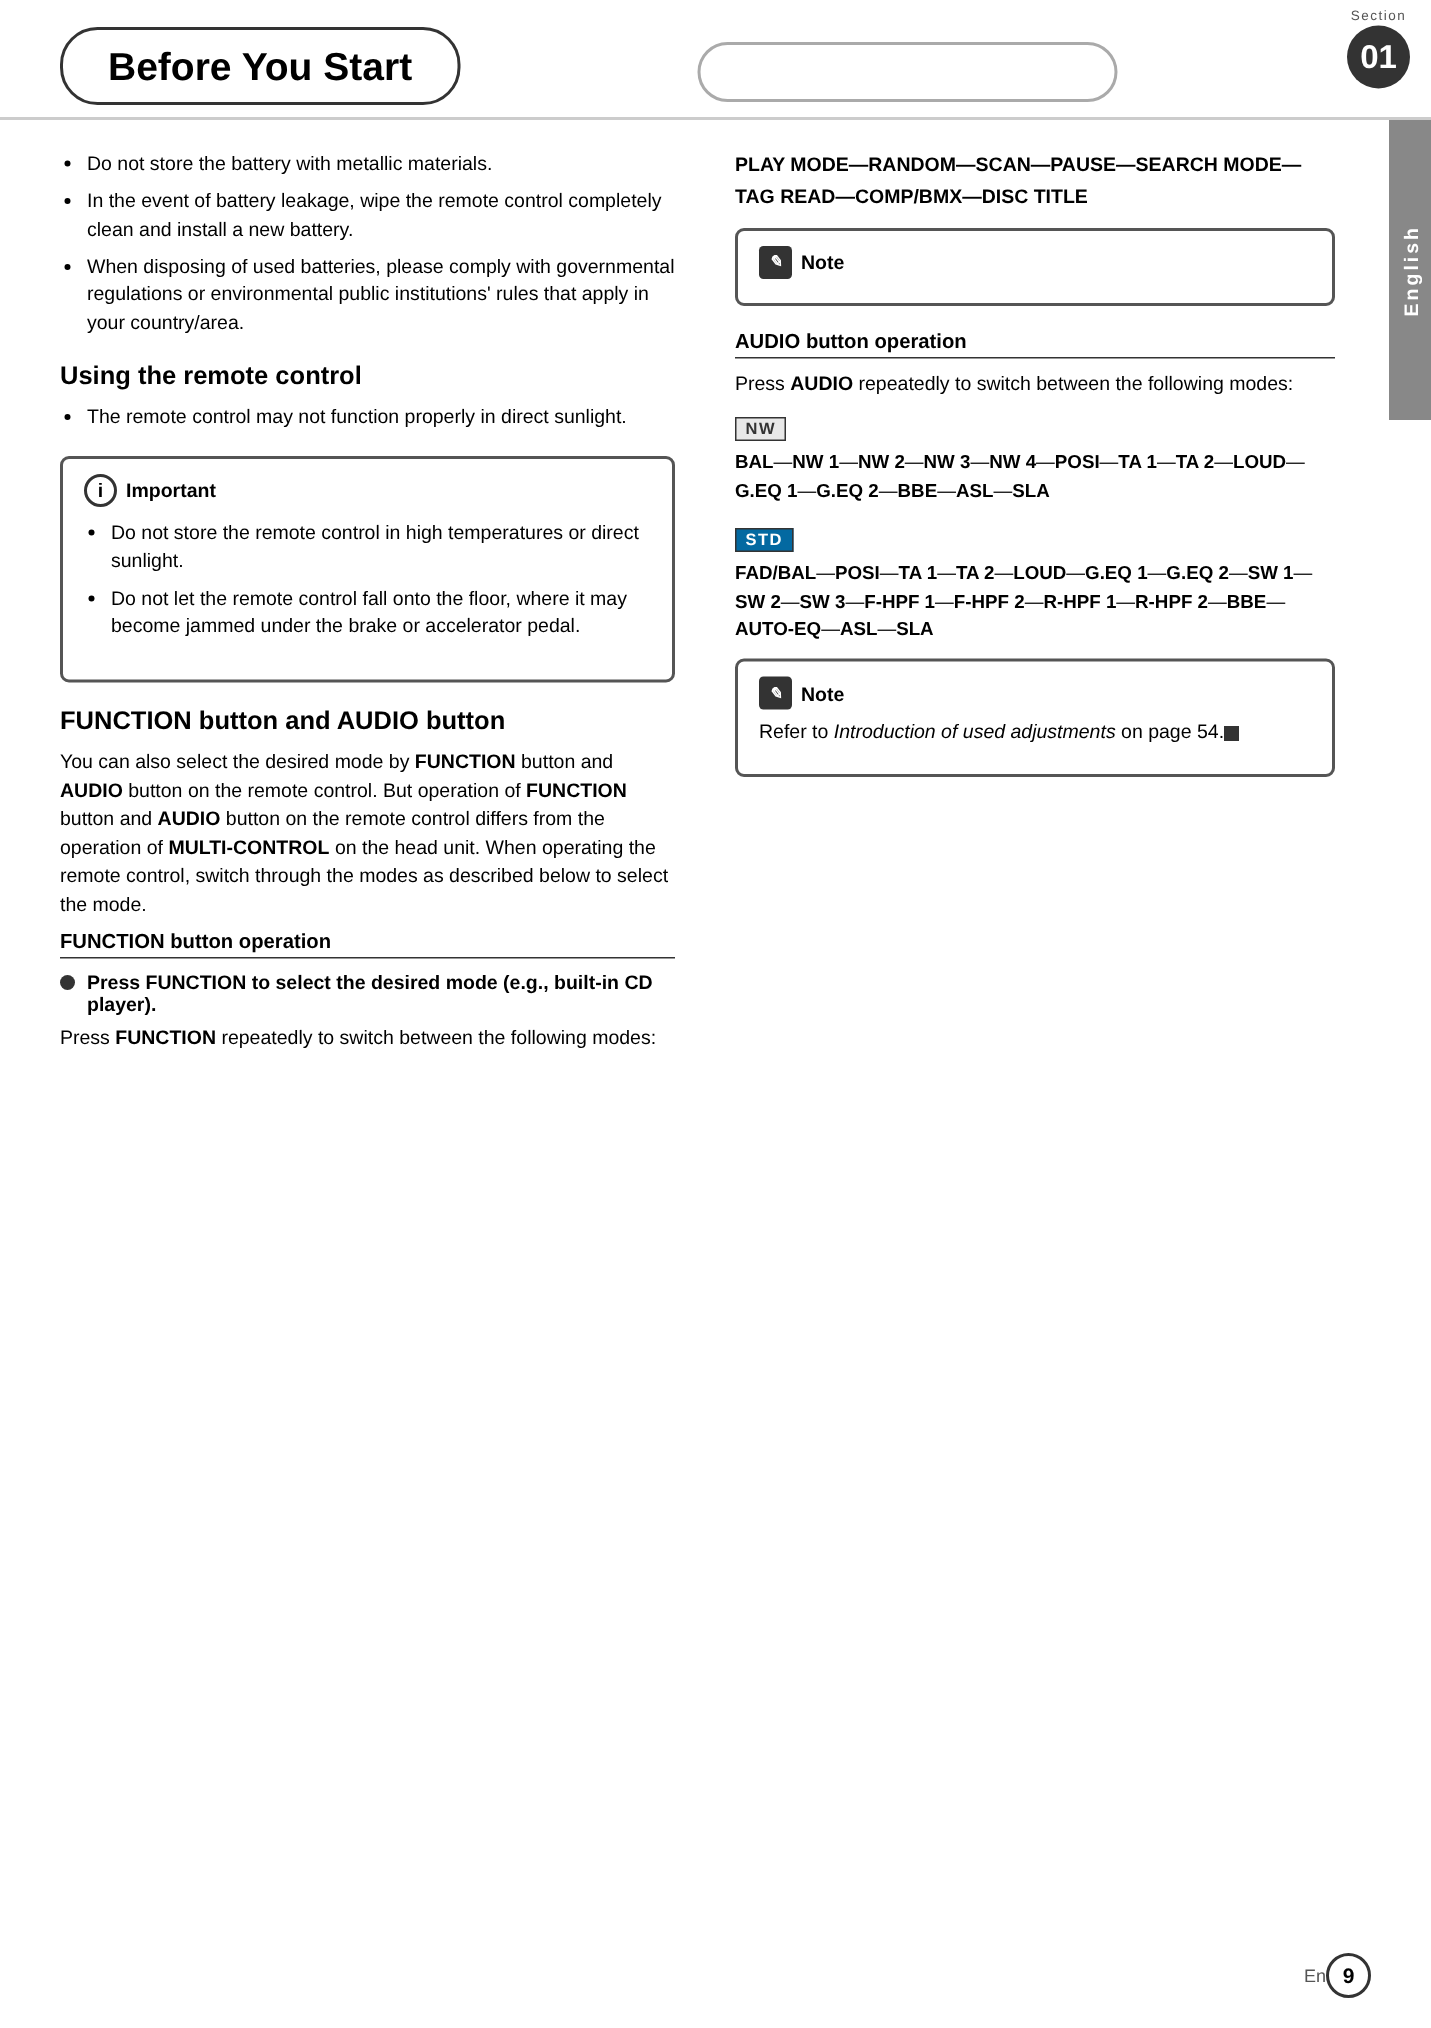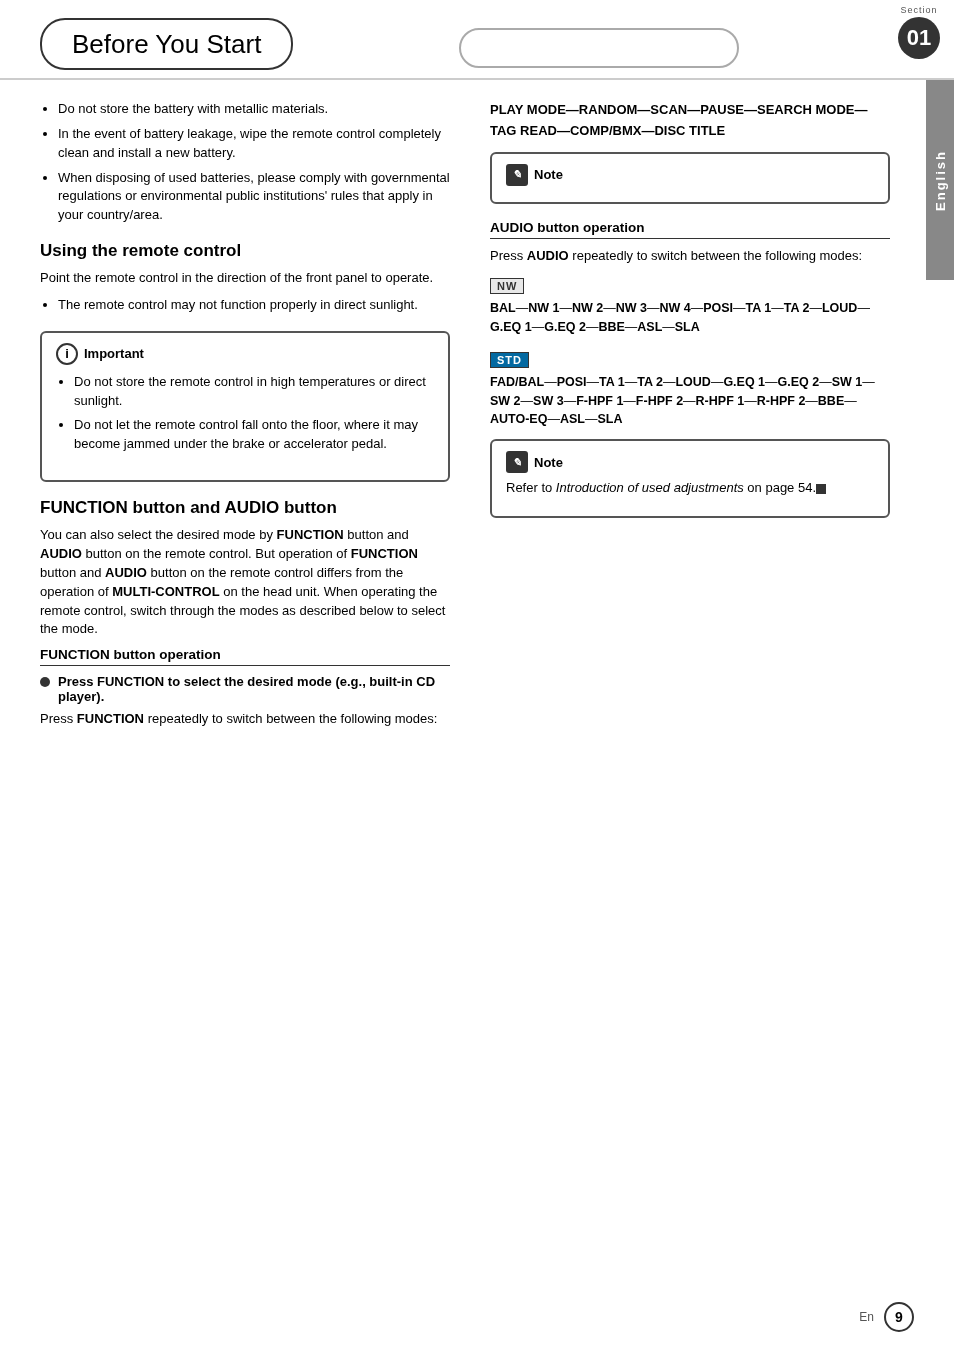--- a/index.html
+++ b/index.html
@@ -36,21 +36,21 @@
       align-items: center;
       border: 2px solid #333;
       border-radius: 25px;
       padding: 8px 30px;
       margin: 18px 20px 10px 40px;
       height: 52px;
     }
 
     .title-text {
       font-size: 26px;
-      font-weight: 400;
+      font-weight: 700;
       color: #000;
     }
 
     .header-middle {
       flex: 1;
       display: flex;
       align-items: center;
       justify-content: center;
       margin-top: 18px;
     }
@@ -295,21 +295,20 @@
       flex-shrink: 0;
     }
 
     
     .footer {
       position: absolute;
       bottom: 20px;
       right: 40px;
       display: flex;
       align-items: center;
-      gap: 10px;
     }
 
     .footer-en {
       font-size: 12px;
       color: #555;
     }
 
     .page-number-circle {
       width: 30px;
       height: 30px;
@@ -367,21 +366,20 @@
 
     <div class="left-col">
 
       <ul class="bullet-list">
         <li>Do not store the battery with metallic materials.</li>
         <li>In the event of battery leakage, wipe the remote control completely clean and install a new battery.</li>
         <li>When disposing of used batteries, please comply with governmental regulations or environmental public institutions' rules that apply in your country/area.</li>
       </ul>
 
       <div class="section-heading">Using the remote control</div>
-      <p>Point the remote control in the direction of the front panel to operate.</p>
       <ul class="bullet-list">
         <li>The remote control may not function properly in direct sunlight.</li>
       </ul>
 
       <div class="important-box">
         <div class="important-header">
           <div class="important-icon">i</div>
           <span class="important-title">Important</span>
         </div>
         <ul class="bullet-list">

